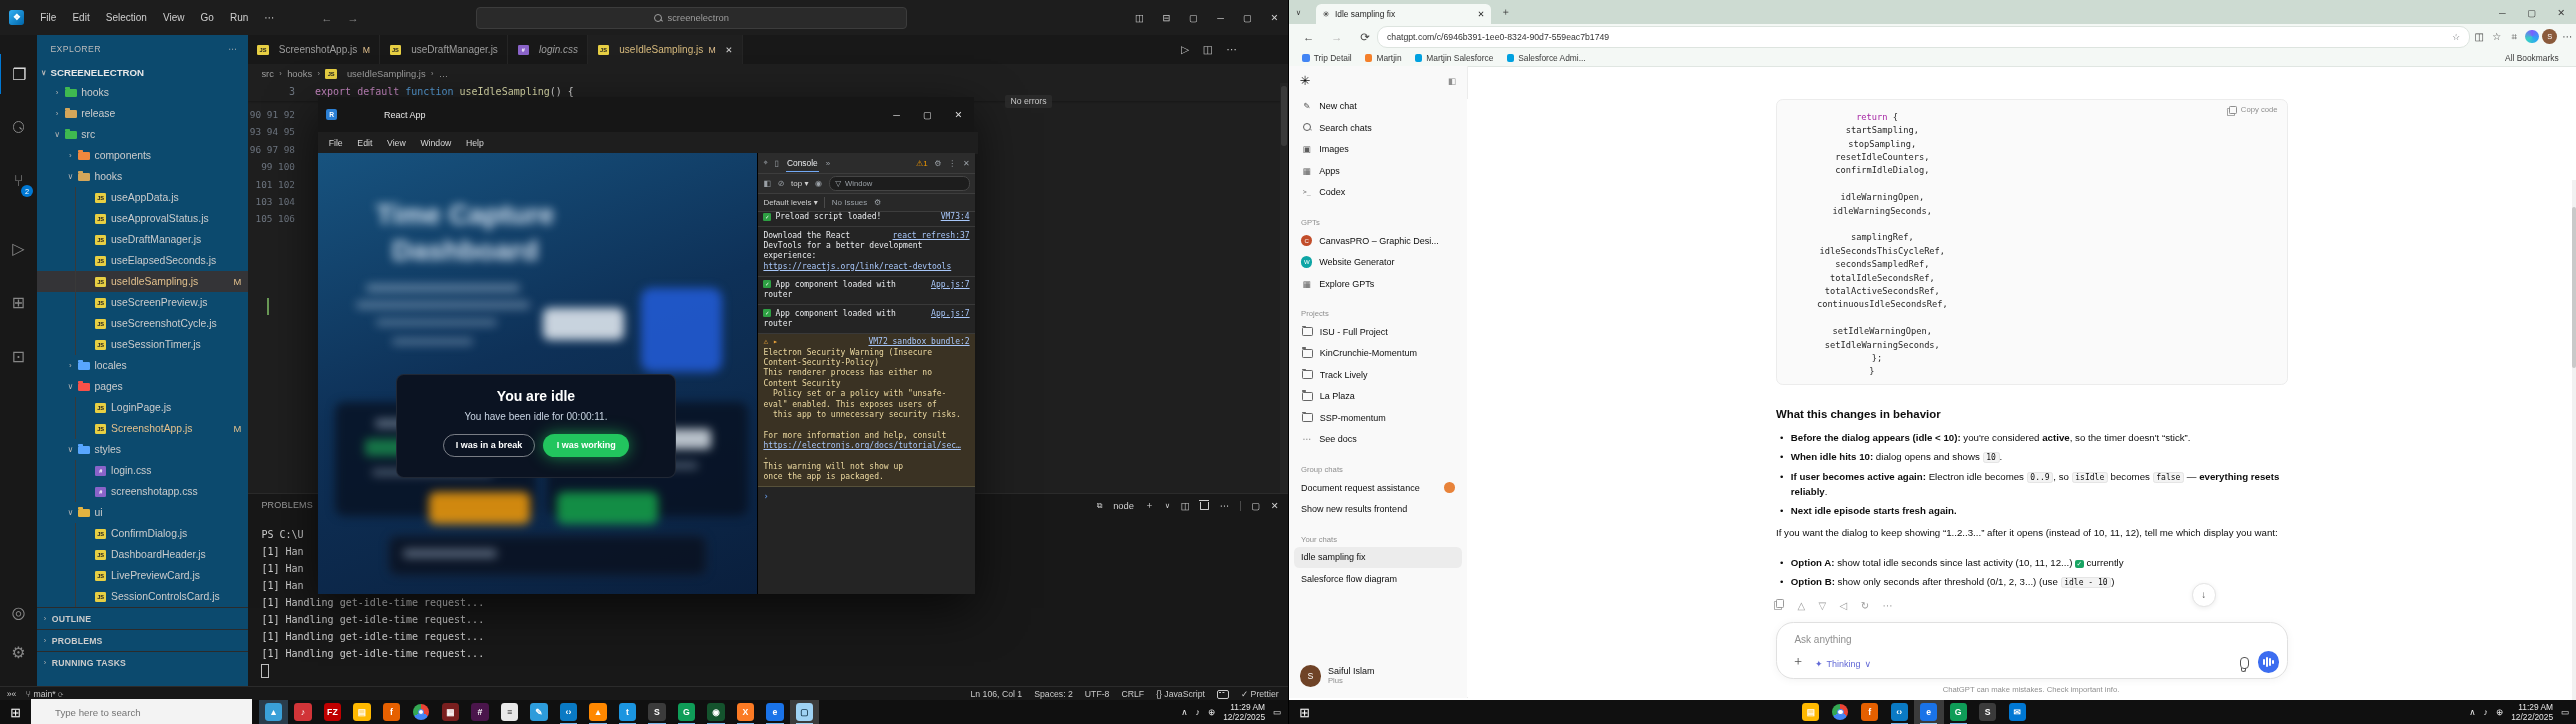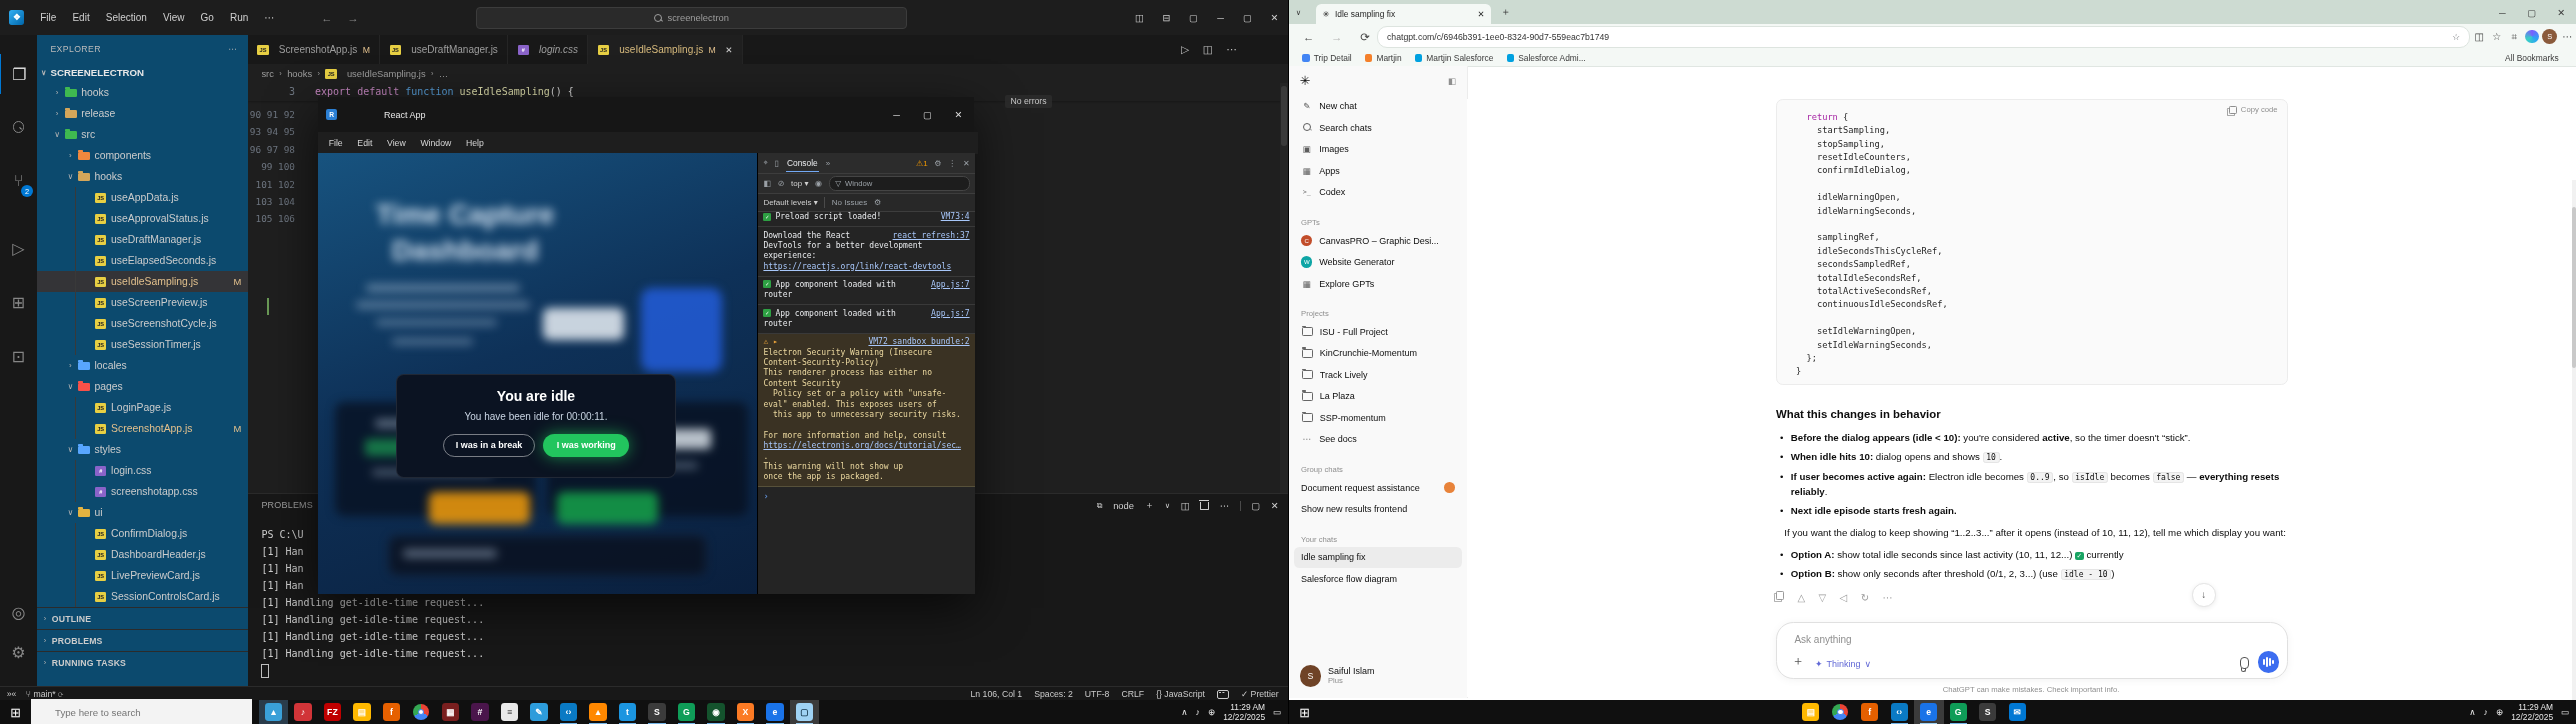--- a/index.html
+++ b/index.html
@@ -155,30 +155,30 @@
   #cg-user .pl{font-size:7.7px;color:#8f8f8f;}
   #cg-head{left:178px;top:66px;width:1110px;height:34px;background:#fff;display:flex;align-items:center;}
   #cg-head .t1{margin-left:19px;font-size:10.4px;font-weight:600;color:#0d0d0d;}
   #cg-head .t2{margin-left:5.4px;font-size:9.4px;color:#8f8f8f;}
   #cg-head .right{margin-left:auto;display:flex;align-items:center;gap:14.8px;margin-right:20px;font-size:9px;color:#3f3f3f;}
   .hd-av{width:20px;height:20px;border-radius:50%;background:linear-gradient(135deg,#e87d4d,#c2487d);}
   #cg-main{left:178px;top:99px;width:1110px;height:598px;background:#fff;}
   #codeblock{position:absolute;left:309px;top:0;width:510px;height:284px;background:#fafafa;border:0.7px solid #ececec;border-radius:6.7px;}
   #copybtn{position:absolute;right:9.4px;top:5.4px;color:#8f8f8f;font-size:7.7px;display:flex;gap:4px;align-items:center;}
   .copyic{width:6px;height:6.7px;border:0.8px solid #8f8f8f;border-radius:1.3px;box-shadow:-2px 2px 0 -0.8px #fafafa,-2px 2px 0 0 #8f8f8f;}
-  #codepre{position:absolute;left:19px;top:10.7px;font-family:"DejaVu Sans Mono",monospace;font-size:8.7px;line-height:13.4px;color:#262626;white-space:pre;}
+  #codepre{position:absolute;left:19px;top:10.7px;font-family:"DejaVu Sans Mono",monospace;font-size:8.7px;line-height:13.4px;color:#262626;white-space:pre;text-align:center;}
   .kw-ret{color:#a626a4;}
   #msgflow{position:absolute;left:309px;top:303px;width:510px;font-size:9.7px;color:#0d0d0d;line-height:14px;}
   #msgflow h3{font-size:11.4px;margin:5.4px 0 9.4px;}
   .bullet{position:relative;padding-left:14.8px;margin-bottom:5px;}
   .bullet::before{content:"•";position:absolute;left:4px;}
   .rich b{font-weight:bold;}
   .codechip{font-family:"DejaVu Sans Mono",monospace;font-size:8px;background:#f3f3f3;border:0.7px solid #e5e5e5;border-radius:2.7px;padding:0 2.7px;}
   .chk2{display:inline-block;width:8.7px;height:8.7px;background:#19a463;color:#fff;border-radius:2px;font-size:6.7px;line-height:8.7px;text-align:center;vertical-align:0;}
-  .para{margin:8px 0 8px;text-align:right;}
+  .para{margin:8px 0 16px;}
   #actions{display:flex;gap:13.4px;color:#9b9b9b;font-size:10px;margin-top:9.4px;}
   #scrolldown{position:absolute;left:725px;top:484px;width:21.5px;height:21.5px;border:0.7px solid #e3e3e3;border-radius:50%;background:#fff;box-shadow:0 1.3px 5.4px rgba(0,0,0,.08);display:flex;align-items:center;justify-content:center;color:#555;font-size:10px;}
   #composer{position:absolute;left:309px;top:523px;width:510px;height:55px;border:0.7px solid #e0e0e0;border-radius:17.4px;background:#fff;box-shadow:0 1.3px 8px rgba(0,0,0,.05);}
   #composer .ph{position:absolute;left:17.4px;top:10.7px;color:#8f8f8f;font-size:10px;}
   #composer .plus{position:absolute;left:14.8px;bottom:8px;color:#555;font-size:12.7px;}
   #composer .mode{position:absolute;left:38px;bottom:9.4px;color:#6168d6;font-size:9px;display:flex;gap:4px;align-items:center;}
   .micwrap{position:absolute;right:38px;bottom:9.4px;width:6.7px;height:10px;border:1.3px solid #555;border-radius:4px;}
   .micwrap::after{content:"";position:absolute;left:0.7px;bottom:-4px;width:2.7px;height:2.7px;border-bottom:1.3px solid #555;border-left:1.3px solid #555;border-right:1.3px solid #555;border-radius:0 0 2.7px 2.7px;margin-left:-0.7px;}
   #voicebtn{position:absolute;right:8px;bottom:5.4px;width:21.5px;height:21.5px;border-radius:50%;background:#3c6df0;display:flex;align-items:center;justify-content:center;gap:1.3px;}
   #voicebtn i{width:1.7px;background:#fff;border-radius:1.3px;display:block;}

